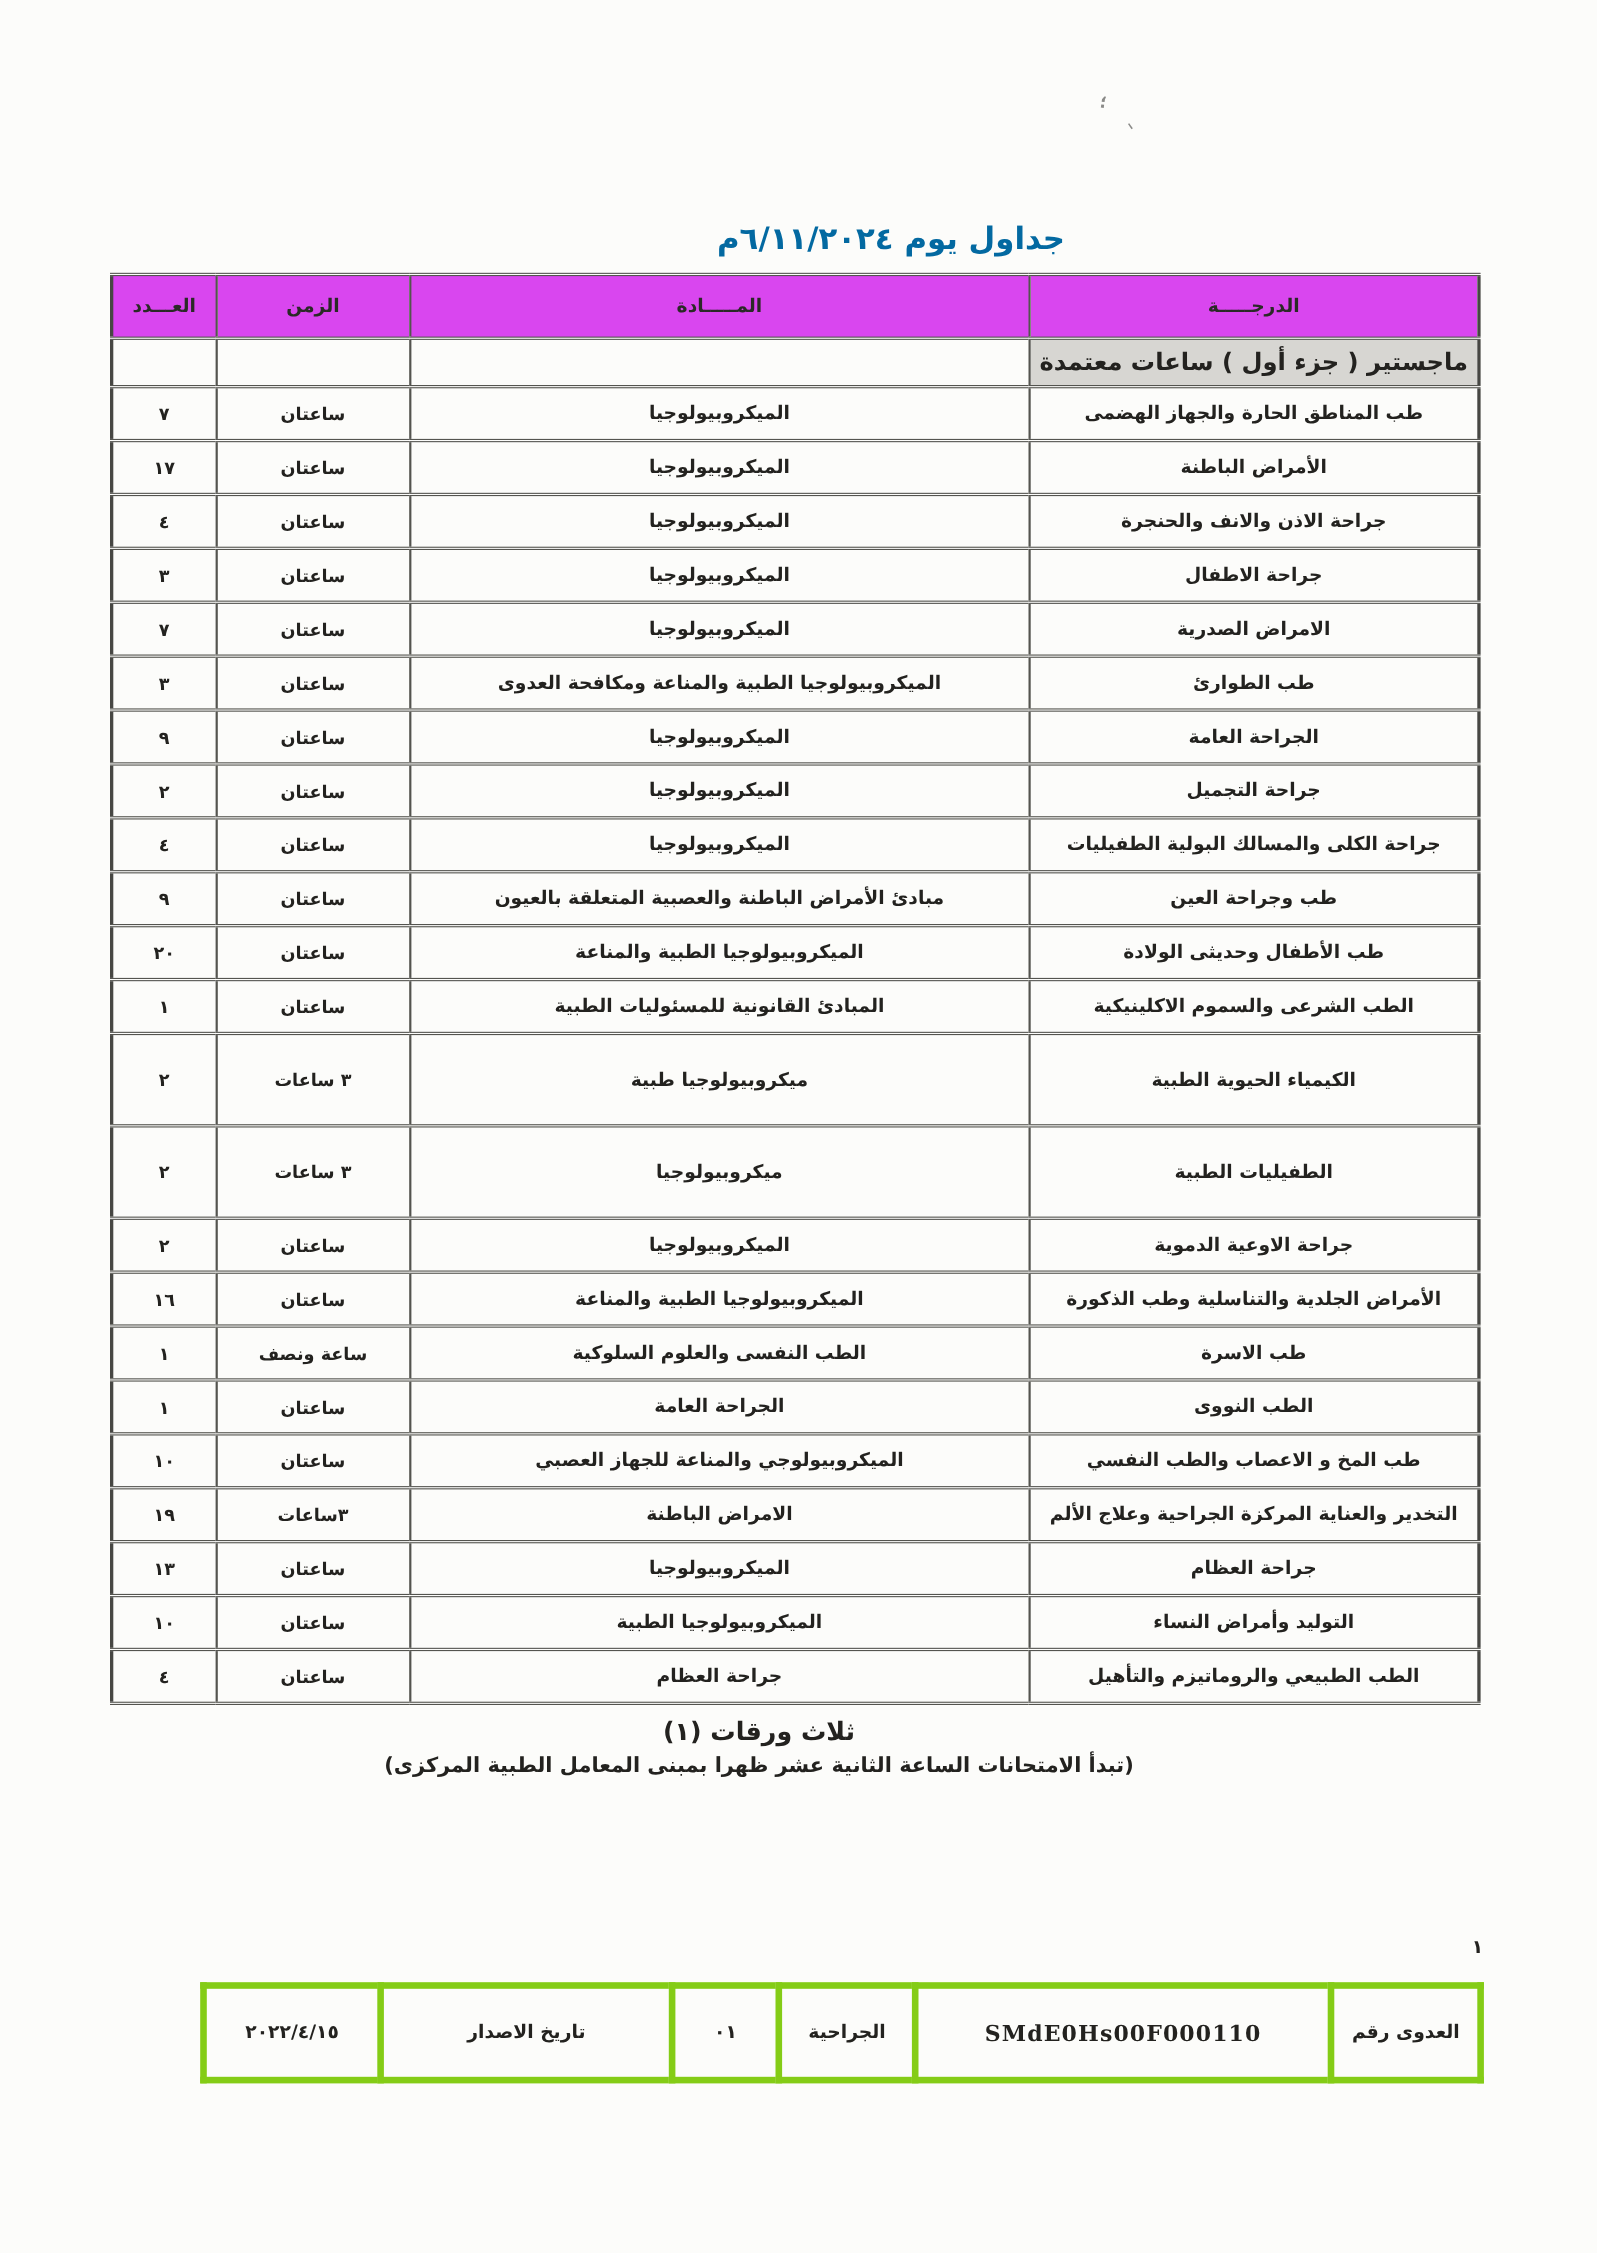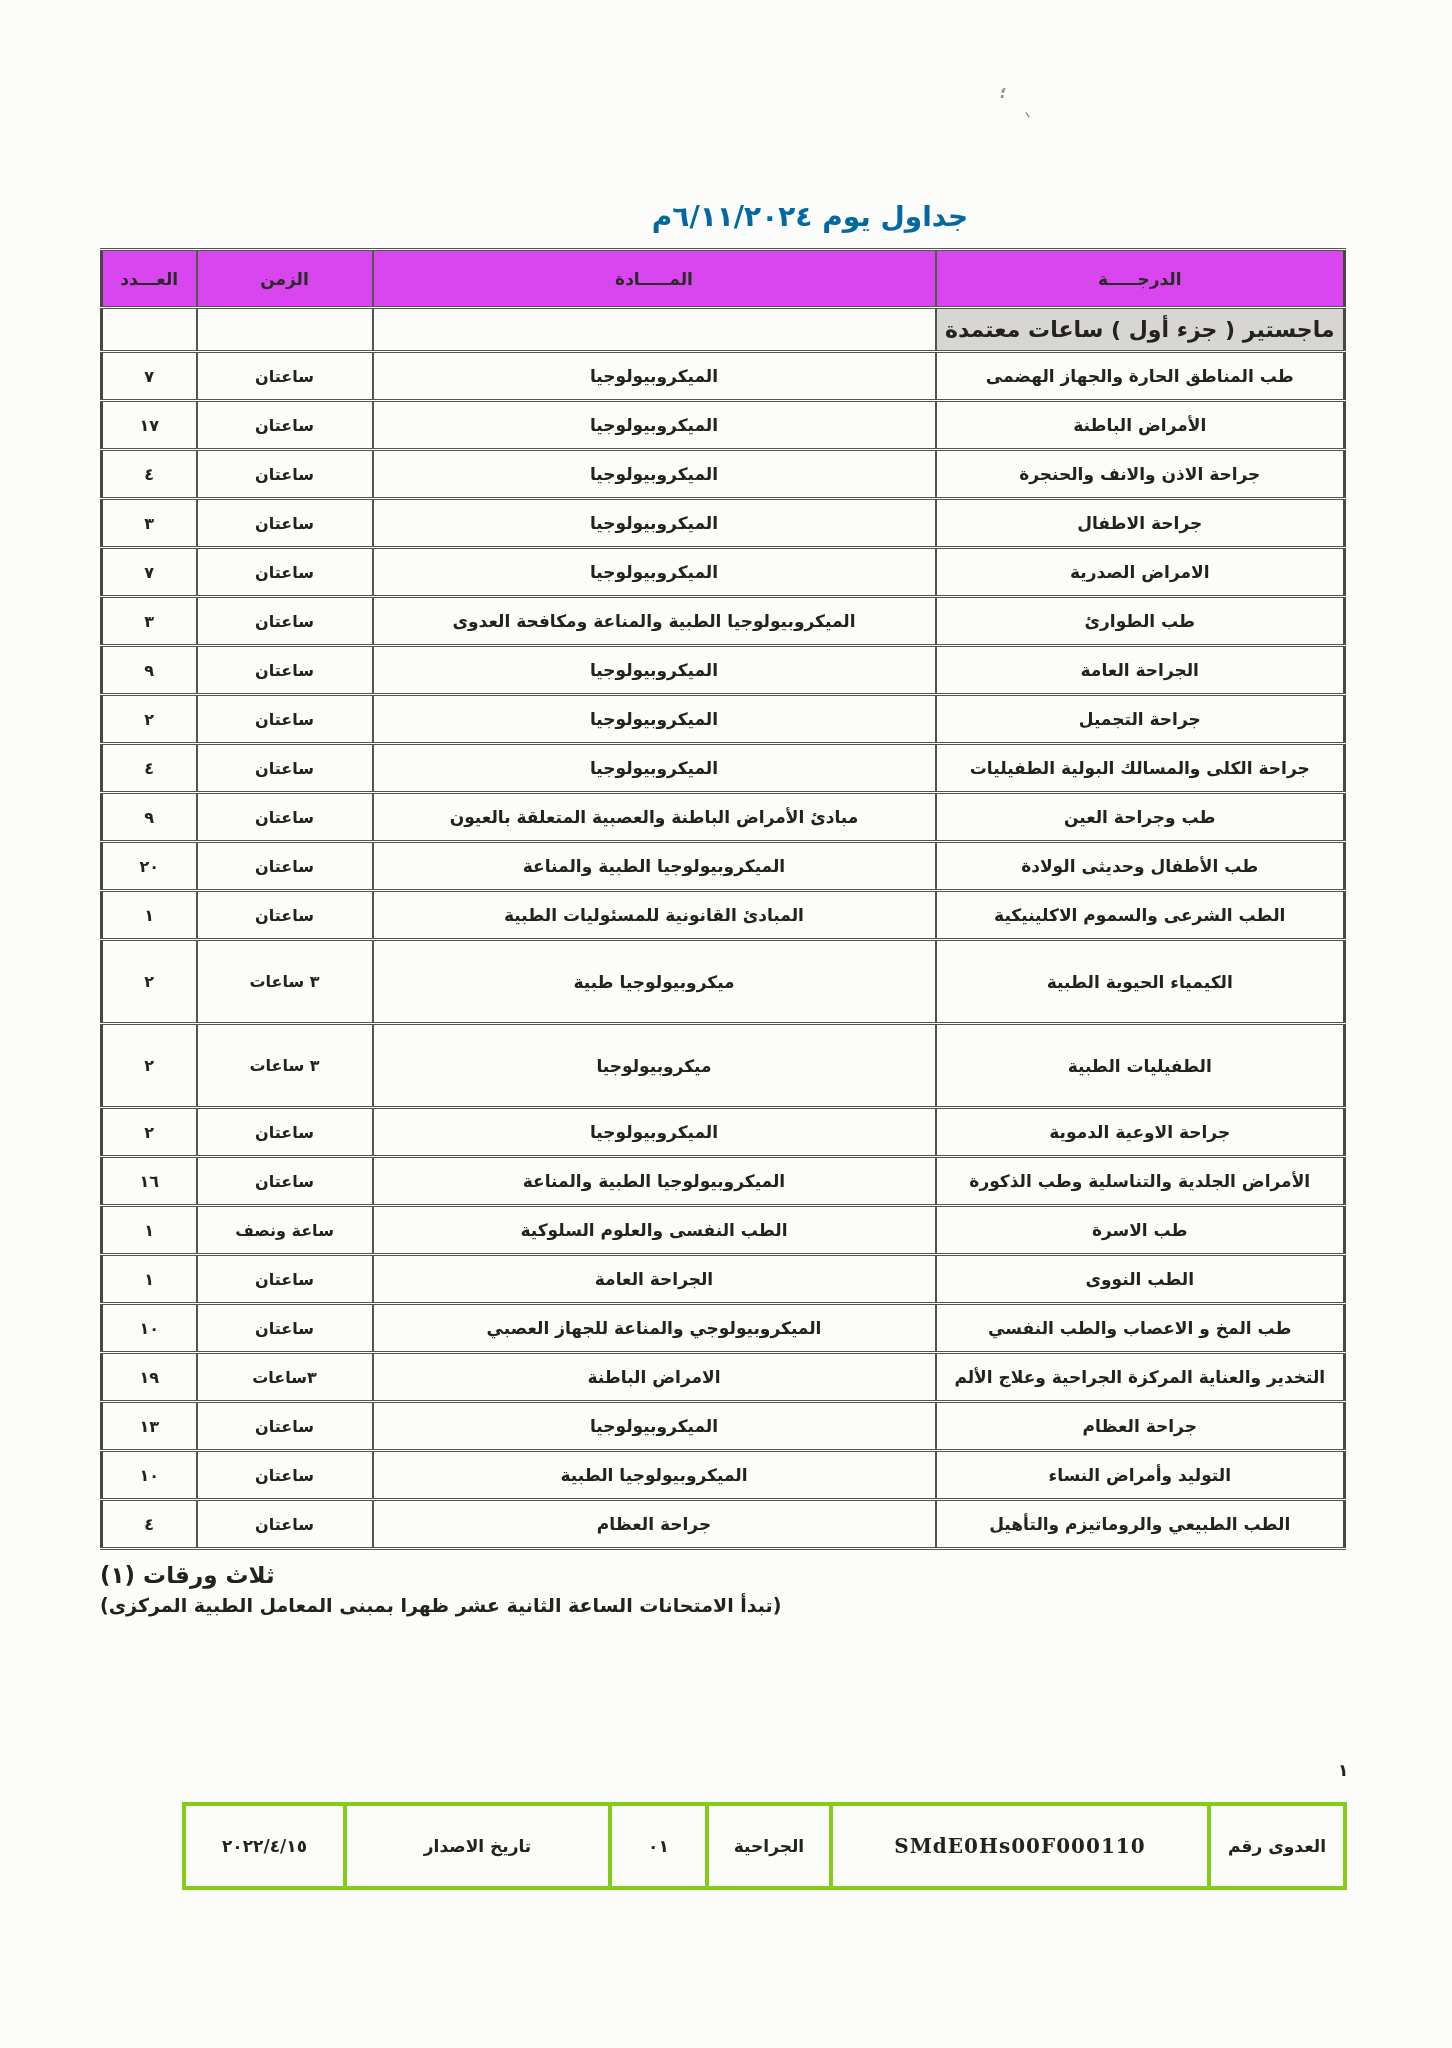--- a/index.html
+++ b/index.html
@@ -53,32 +53,32 @@
   #schedule-table tbody tr.data-row{height:49px;}
   #schedule-table tbody tr.data-row.tall{height:84px;}
   td.degree{font-size:17px;}
   td.subject{font-size:17px;}
   td.time{font-size:16px;}
   td.count{font-size:16px;}
   tr.tall td.subject{vertical-align:bottom;padding-bottom:6px;}
   tr.tall td.time,tr.tall td.count{vertical-align:top;padding-top:10px;}
 
   
-  #notes{position:absolute;left:100px;top:1562px;width:1180px;text-align:left;}
+  #notes{position:absolute;left:100px;top:1562px;width:1180px;text-align:center;}
   #note-papers{font-size:23px;font-weight:bold;margin:0 0 6px 0;}
   #note-start{font-size:19px;font-weight:bold;margin:0;}
 
   
   #page-number{position:absolute;left:1338px;top:1760px;font-size:17px;font-weight:bold;}
 
   
   #form-footer-wrap{position:absolute;left:182px;top:1802px;width:1161px;}
   #form-footer{border:2px solid #474743;}
   #form-footer td{
-    border:4px solid #84cc16;
+    border:6px solid #84cc16;
     text-align:center;vertical-align:middle;
     font-weight:bold;font-size:17px;
     height:56px;padding:12px 6px;overflow:hidden;
   }
   #form-footer col.f-model-label{width:136px;}
   #form-footer col.f-model-number{width:378px;}
   #form-footer col.f-version-label{width:124px;}
   #form-footer col.f-version{width:97px;}
   #form-footer col.f-issue-label{width:265px;}
   #form-footer col.f-issue-date{width:161px;}

